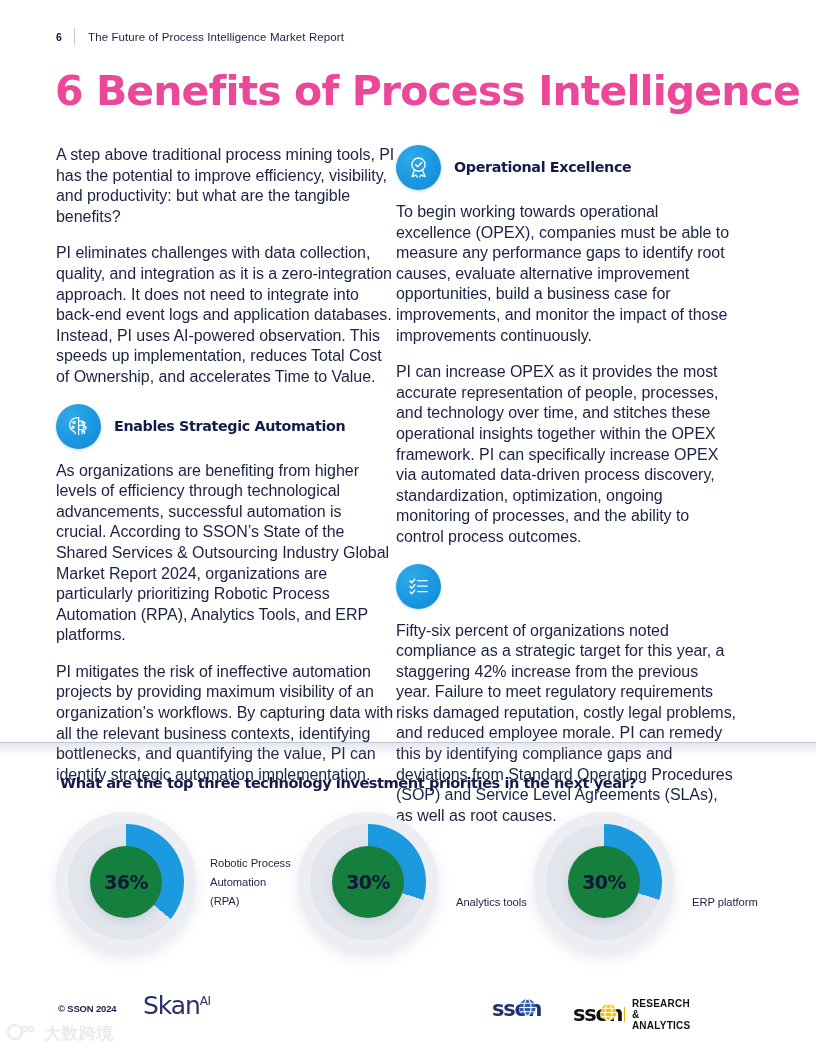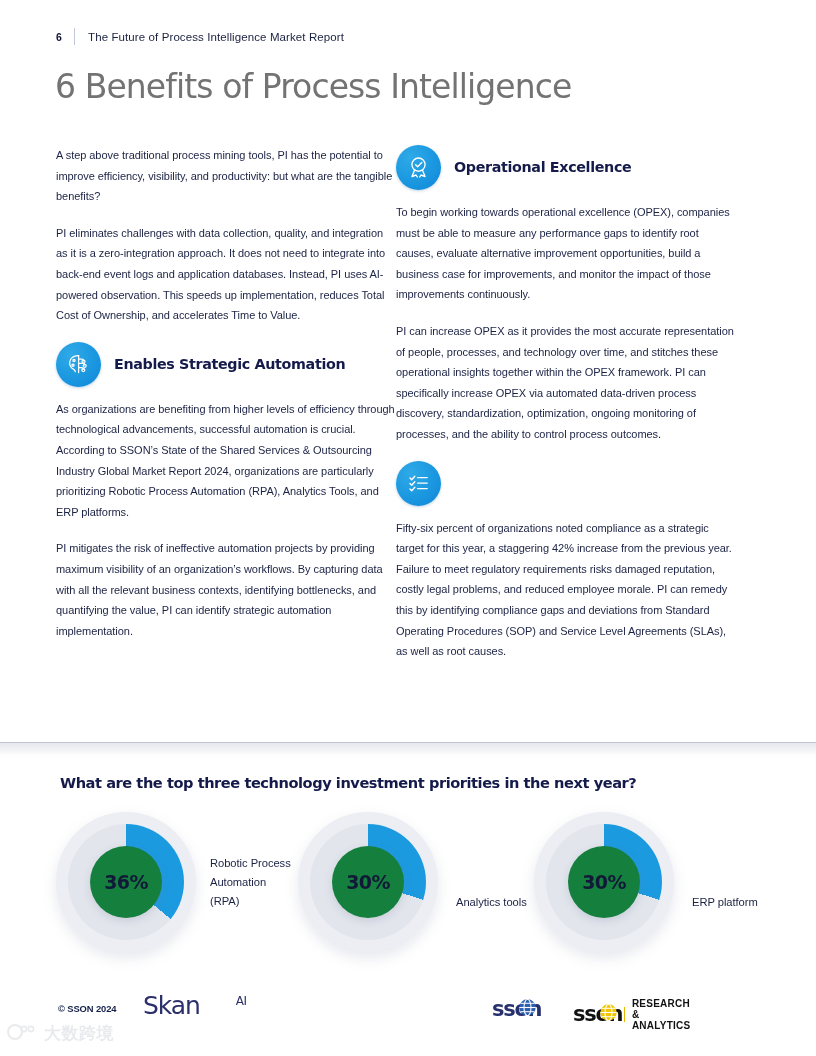--- a/index.html
+++ b/index.html
@@ -13,32 +13,32 @@
 
   
   .pg-header { position:absolute; left:56px; top:28px; display:flex; align-items:center; gap:0; }
   .pg-num { font-size:10.5px; font-weight:700; color:#10163a; letter-spacing:.2px; }
   .pg-rule { width:1px; height:17px; background:#c3c8d8; margin:0 13px 0 12px; }
   .pg-title-small { font-size:11.5px; color:#1a2140; letter-spacing:.1px; }
 
   
   .main-title {
     position:absolute; left:55px; top:70px;
-    font-size:33px; font-weight:400; color:#737373;
+    font-size:41px; font-weight:700; color:#ec4899;
     letter-spacing:-0.9px; line-height:1.05;
     font-family:"DejaVu Sans", sans-serif;
   }
 
   
   .col { position:absolute; top:145px; }
   .col-left  { left:56px; width:340px; }
   .col-right { left:396px; width:340px; }
 
   p.body {
-    font-size:11px; line-height:20.6px; color:#1b2244;
+    font-size:16px; line-height:20.6px; color:#1b2244;
     margin-bottom:16px; letter-spacing:-0.05px;
   }
 
   
   .benefit { display:flex; align-items:center; gap:13px; margin:10px 0 12px; }
   .benefit.first { margin-top:16px; }
   .ic {
     width:45px; height:45px; border-radius:50%; flex:0 0 45px;
     background:radial-gradient(circle at 32% 28%, #2eaae8 0%, #1b97e0 55%, #0f86d6 100%);
     display:flex; align-items:center; justify-content:center;
@@ -101,21 +101,21 @@
   .footer { position:absolute; left:0; top:995px; width:688px; height:45px; }
   .copy {
     position:absolute; left:58px; top:8px;
     font-size:9.4px; font-weight:700; color:#15204a; letter-spacing:-0.1px;
   }
   .skan {
     position:absolute; left:143px; top:-4px;
     font-size:25px; color:#2b2f6b; letter-spacing:-1.1px;
     font-family:"DejaVu Sans", sans-serif;
   }
-  .skan sup { font-size:12px; letter-spacing:-0.5px;margin-left:36px; }
+  .skan sup { font-size:12px; letter-spacing:-0.5px; }
 
   .sson1 { position:absolute; left:492px; top:3px; display:flex; align-items:center; }
   .sson2 { position:absolute; left:573px; top:3px; display:flex; align-items:center; }
   .sson-word {
     font-size:21px; font-weight:800; letter-spacing:-1.3px;
     font-family:"DejaVu Sans", sans-serif; line-height:1;
   }
   .sson1 .sson-word { color:#27306e; }
   .sson2 .sson-word { color:#111111; }
   .globe { display:inline-block; vertical-align:middle; }

